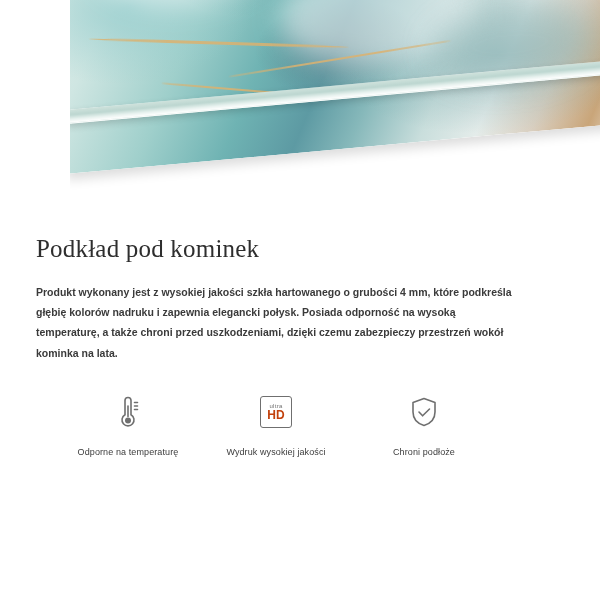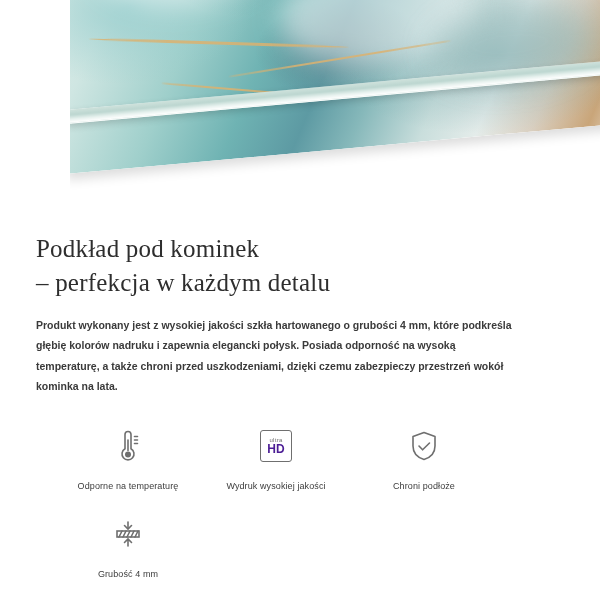--- a/index.html
+++ b/index.html
@@ -165,21 +165,21 @@
     height: 30px;
     border: 1.6px solid #6f6f6f;
     border-radius: 3px;
     display: flex;
     flex-direction: column;
     align-items: center;
     justify-content: center;
     line-height: 1;
   }
   .hd-box .u { font-size: 6px; color: #6f6f6f; letter-spacing: 0.3px; }
-  .hd-box .h { font-size: 12px; font-weight: bold; color: #4c1d95; letter-spacing: 0.2px; }
+  .hd-box .h { font-size: 12px; font-weight: bold; color: #c2410c; letter-spacing: 0.2px; }
 </style>
 </head>
 <body>
 
 <div class="page">
 
   <div class="hero">
     <div class="glass-wrap">
       <div class="panel">
         <span class="smoke s1"></span>
@@ -200,21 +200,20 @@
     </div>
     <div class="sparkle b">
       <span class="sp-h"></span>
         <span class="sp-v"></span>
     </div>
   </div>
 
   <div class="content">
     <h1 class="headline">
       <span>Podkład pod kominek</span>
-      <span class="l2">– perfekcja w każdym detalu</span>
     </h1>
     <p class="body-copy">Produkt wykonany jest z wysokiej jakości szkła hartowanego o grubości 4 mm, które podkreśla głębię kolorów nadruku i zapewnia elegancki połysk. Posiada odporność na wysoką temperaturę, a także chroni przed uszkodzeniami, dzięki czemu zabezpieczy przestrzeń wokół kominka na lata.</p>
 
     <div class="features">
 
       <div class="feature">
         <span class="ico">
           <svg width="40" height="40" viewBox="0 0 40 40" fill="none" stroke="#6f6f6f" stroke-width="1.6" stroke-linecap="round">
             <path d="M17 8.5a3 3 0 0 1 6 0v14.2a6 6 0 1 1-6 0z"></path>
             <path d="M20 14v10.5"></path>
@@ -240,29 +239,16 @@
           <svg width="40" height="40" viewBox="0 0 40 40" fill="none" stroke="#6f6f6f" stroke-width="1.6" stroke-linejoin="round" stroke-linecap="round">
             <path d="M20 6.5l11 4v9.5c0 7-4.8 11.6-11 13.5C13.8 31.6 9 27 9 20V10.5z"></path>
             <path d="M15 20l3.6 3.8L25.5 17"></path>
           </svg>
         </span>
         <span class="cap">Chroni podłoże</span>
       </div>
 
 
 
-      <div class="feature">
-        <span class="ico">
-          <svg width="40" height="40" viewBox="0 0 40 40" fill="none" stroke="#6f6f6f" stroke-width="1.6" stroke-linecap="round">
-            <path d="M20 8v6"></path>
-            <path d="M16.5 11.5L20 15l3.5-3.5"></path>
-            <rect x="9" y="17" width="22" height="6"></rect>
-            <path d="M11 23l3-6M15 23l3-6M19 23l3-6M23 23l3-6M27 23l3-6"></path>
-            <path d="M20 32v-6"></path>
-            <path d="M16.5 28.5L20 25l3.5 3.5"></path>
-          </svg>
-        </span>
-        <span class="cap">Grubość 4 mm</span>
-      </div>
 
     </div>
   </div>
 </div>
 
 </body></html>

